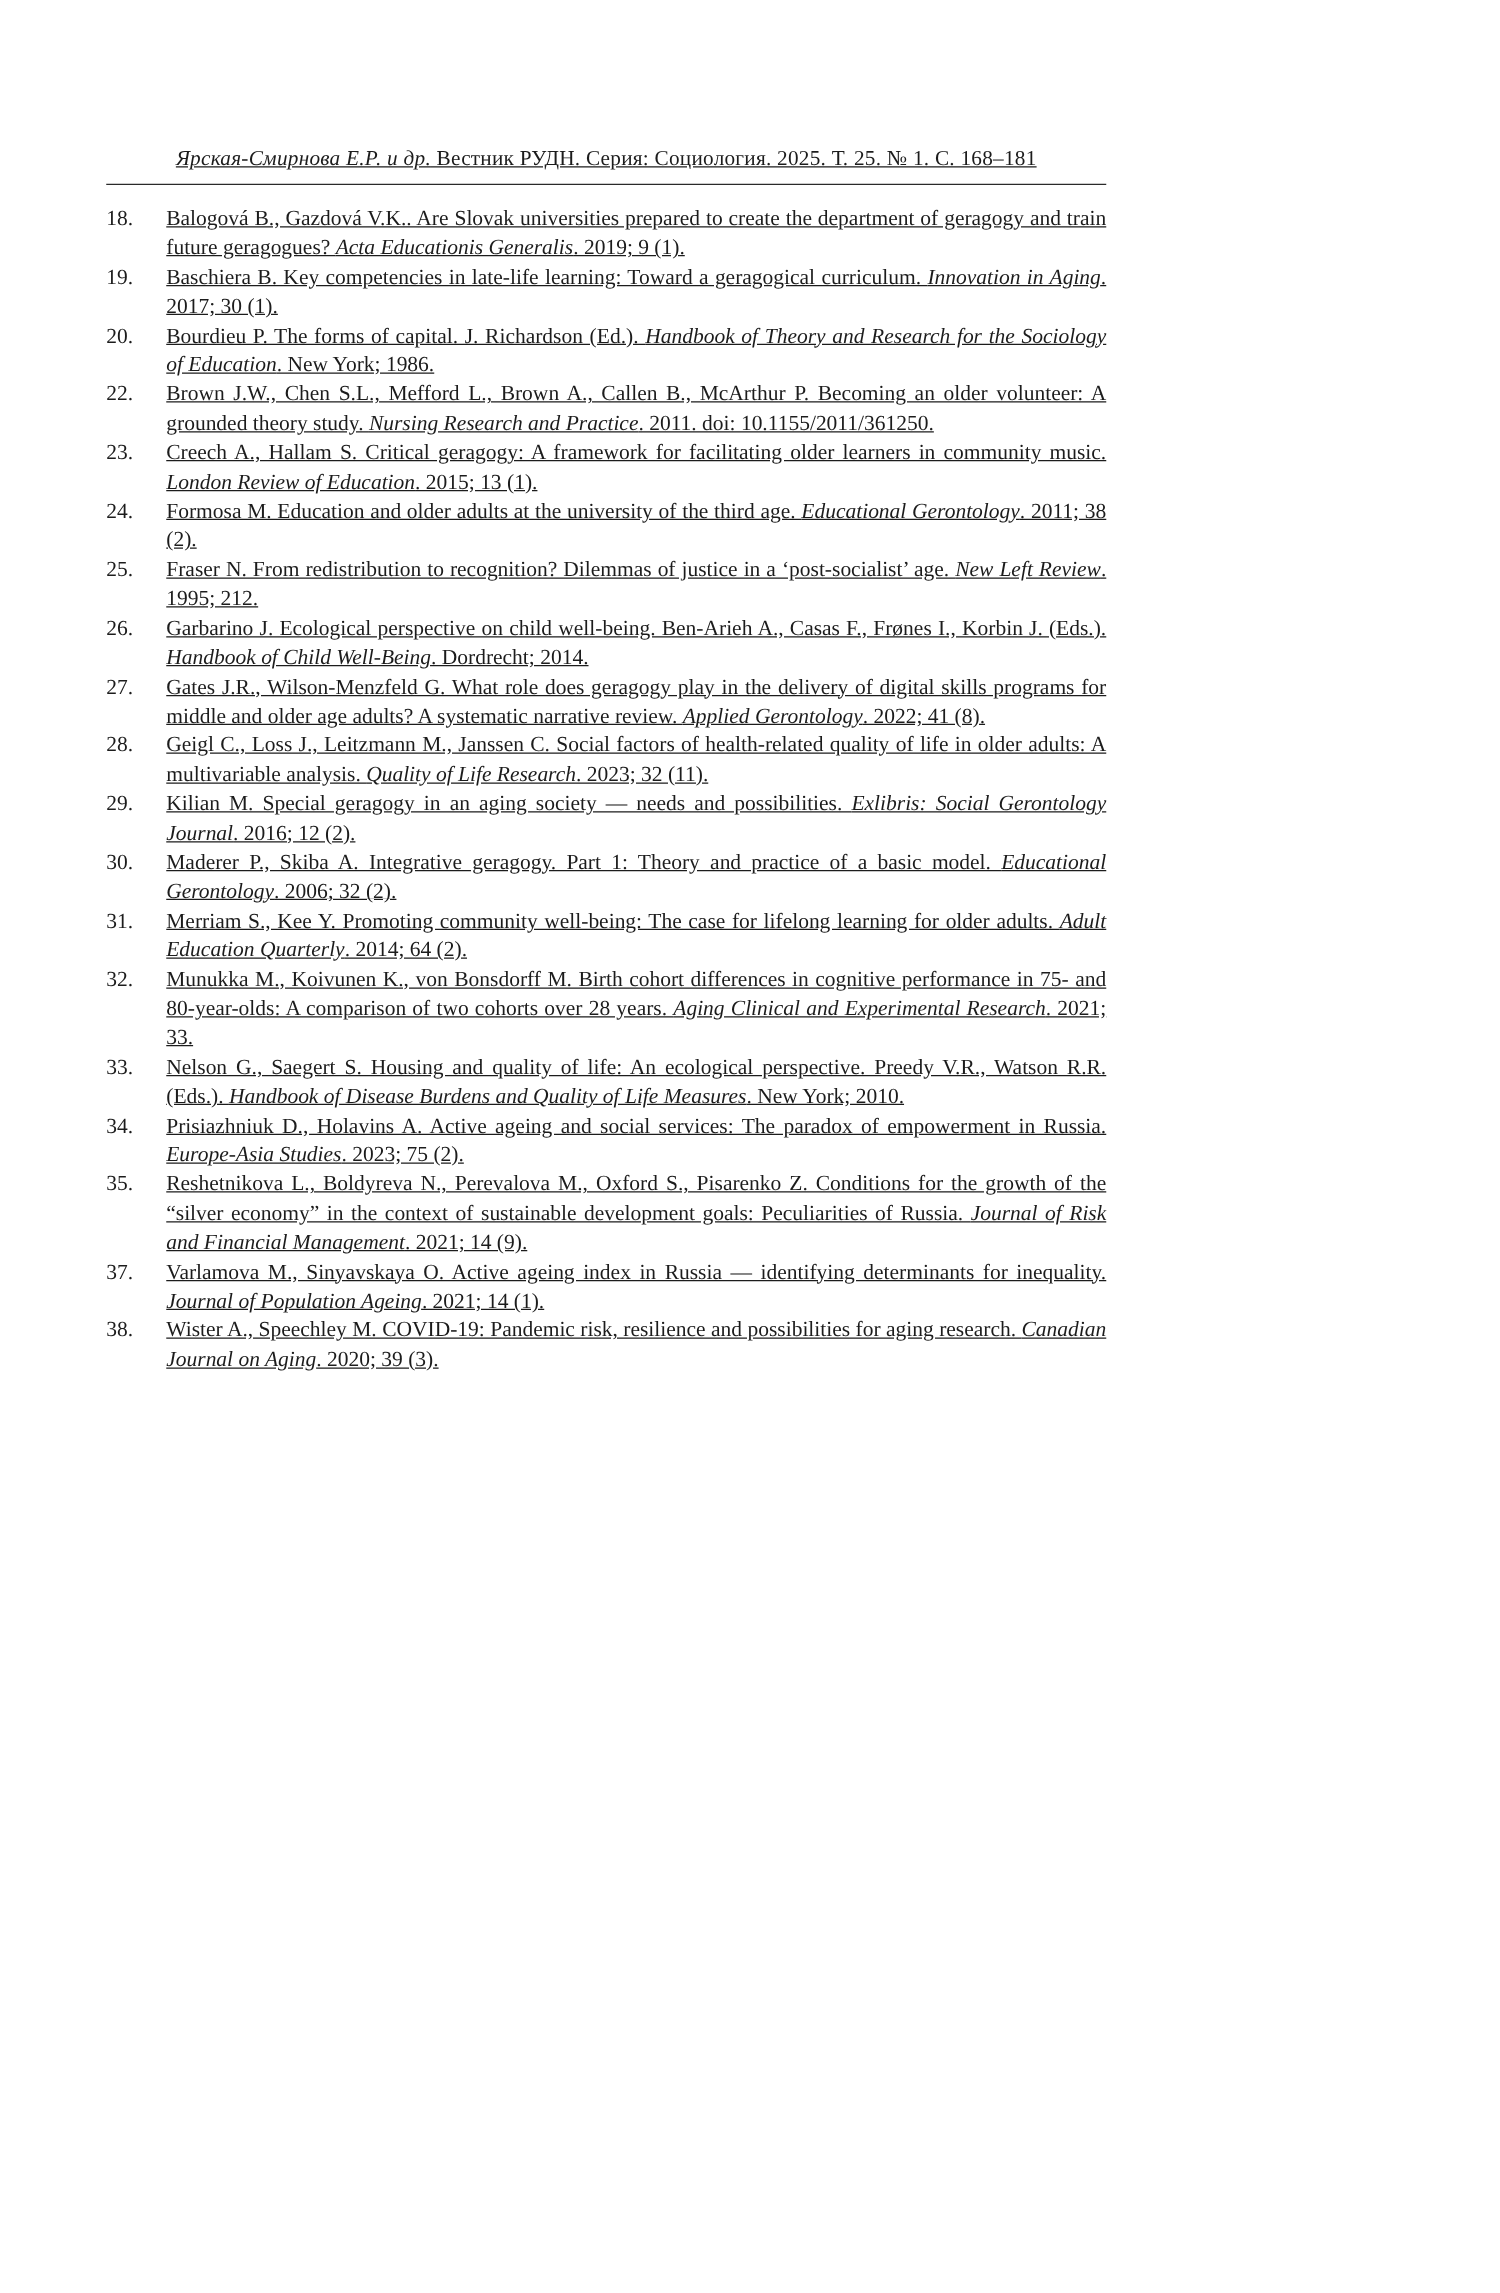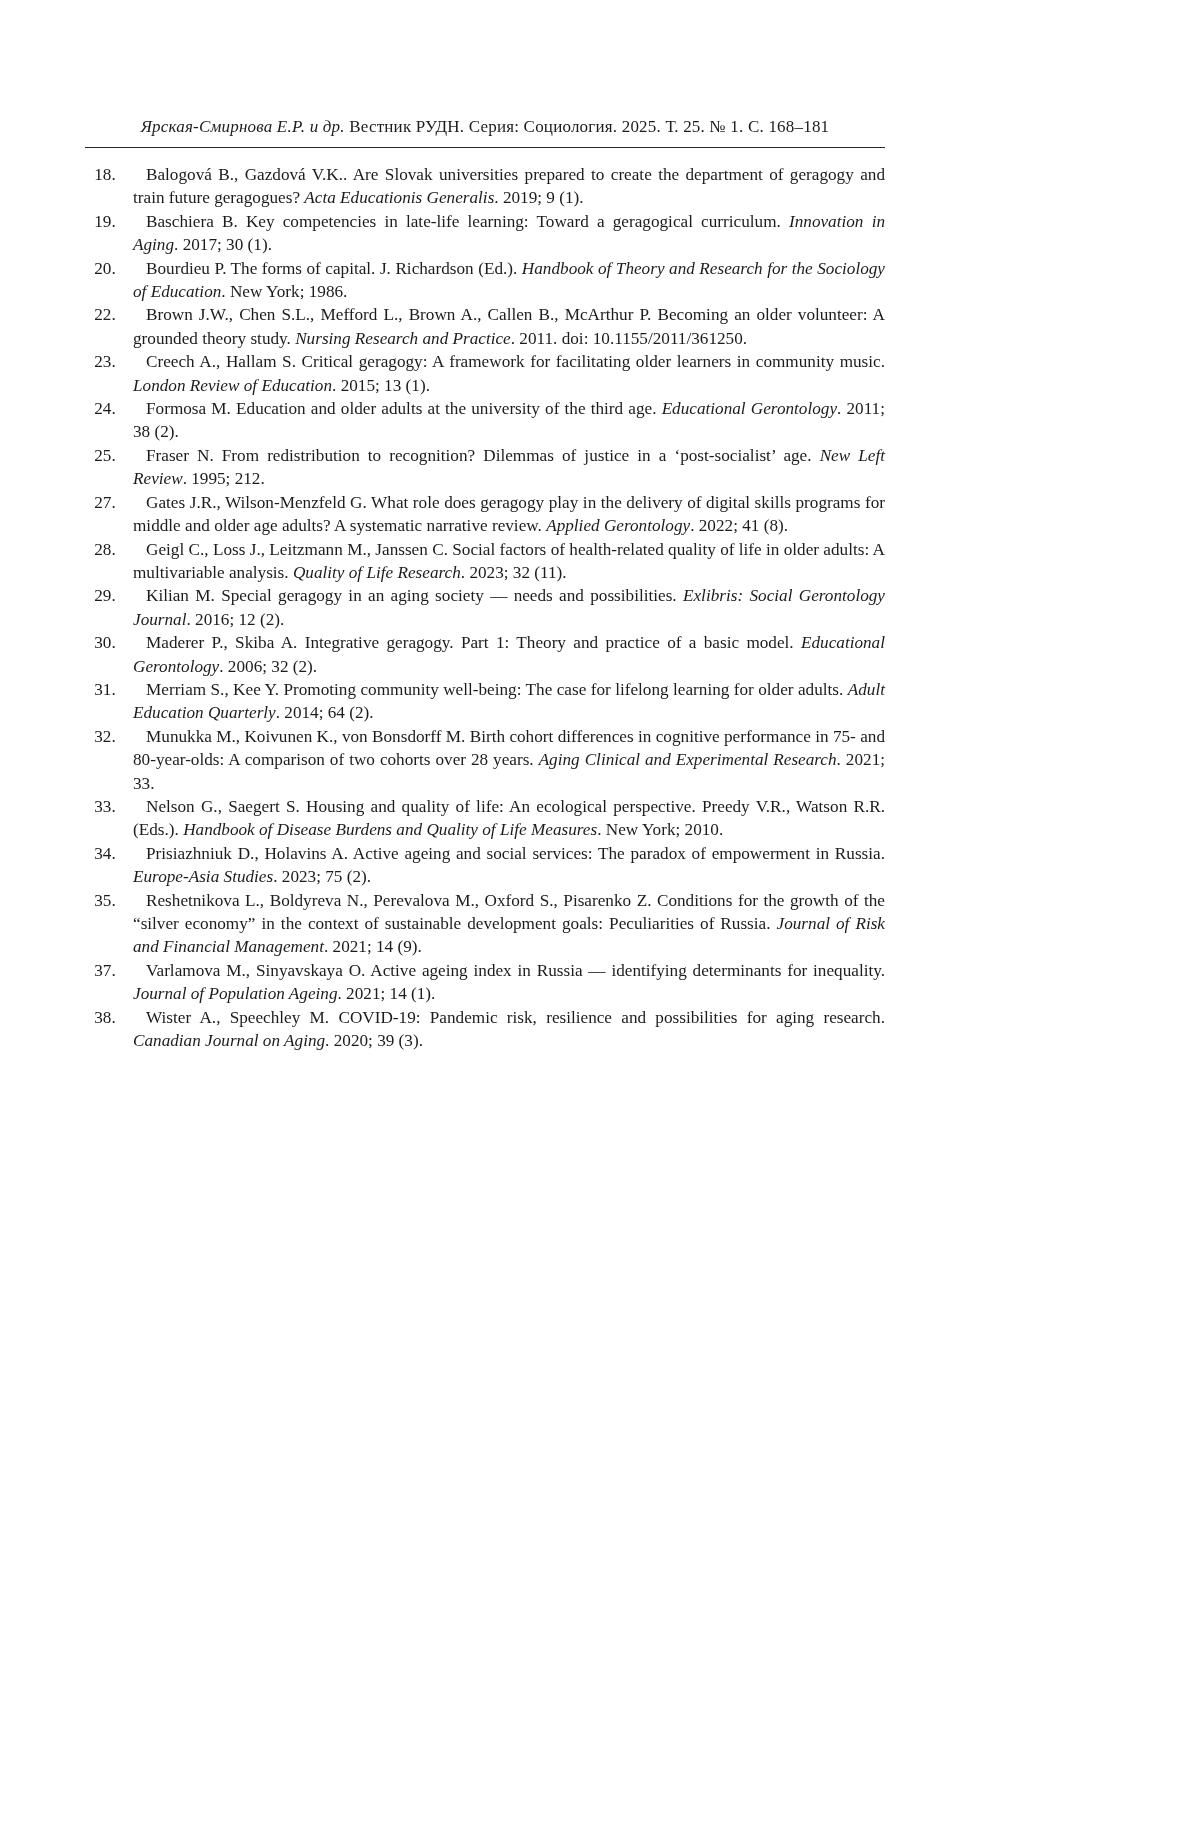--- a/index.html
+++ b/index.html
@@ -14,20 +14,21 @@
     background: #ffffff;
     overflow: hidden;
     font-family: "Liberation Serif", serif;
     color: #1c1c1c;
   }
   .content {
     position: absolute;
     left: 85px;
     top: 116px;
     width: 800px;
+    text-decoration: underline;
   }
   .running-head {
     text-align: center;
     font-size: 17px;
     line-height: 22px;
     letter-spacing: 0.2px;
     white-space: nowrap;
     color: #1c1c1c;
   }
   .running-head .italic {
@@ -46,22 +47,22 @@
     line-height: 23.4px;
     text-align: justify;
     padding-left: 48px;
     margin: 0;
     color: #1c1c1c;
   }
   .ref-num {
     display: inline-block;
     width: 40px;
     margin-left: -48px;
-    margin-right: 21px;
-    text-align: center;
+    margin-right: 8px;
+    text-align: left;
   }
   .seg.italic {
     font-style: italic;
   }
 </style>
 </head>
 <body>
 
 <div class="page">
   <div class="content">
@@ -73,20 +74,21 @@
     <hr class="header-rule">
 
     <div class="reference-list">
         <div class="ref"><span class="ref-num">18.</span><span class="seg">Balogová B., Gazdová V.K.. Are Slovak universities prepared to create the department of geragogy and train future geragogues? </span><span class="seg italic">Acta Educationis Generalis</span><span class="seg">. 2019; 9 (1).</span></div>
         <div class="ref"><span class="ref-num">19.</span><span class="seg">Baschiera B. Key competencies in late-life learning: Toward a geragogical curriculum. </span><span class="seg italic">Innovation in Aging</span><span class="seg">. 2017; 30 (1).</span></div>
         <div class="ref"><span class="ref-num">20.</span><span class="seg">Bourdieu P. The forms of capital. J. Richardson (Ed.). </span><span class="seg italic">Handbook of Theory and Research for the Sociology of Education</span><span class="seg">. New York; 1986.</span></div>
         <div class="ref"><span class="ref-num">22.</span><span class="seg">Brown J.W., Chen S.L., Mefford L., Brown A., Callen B., McArthur P. Becoming an older volunteer: A grounded theory study. </span><span class="seg italic">Nursing Research and Practice</span><span class="seg">. 2011. doi: 10.1155/2011/361250.</span></div>
         <div class="ref"><span class="ref-num">23.</span><span class="seg">Creech A., Hallam S. Critical geragogy: A framework for facilitating older learners in community music. </span><span class="seg italic">London Review of Education</span><span class="seg">. 2015; 13 (1).</span></div>
         <div class="ref"><span class="ref-num">24.</span><span class="seg">Formosa M. Education and older adults at the university of the third age. </span><span class="seg italic">Educational Gerontology</span><span class="seg">. 2011; 38 (2).</span></div>
         <div class="ref"><span class="ref-num">25.</span><span class="seg">Fraser N. From redistribution to recognition? Dilemmas of justice in a ‘post-socialist’ age. </span><span class="seg italic">New Left Review</span><span class="seg">. 1995; 212.</span></div>
+        <div class="ref"><span class="ref-num">26.</span><span class="seg">Garbarino J. Ecological perspective on child well-being. Ben-Arieh A., Casas F., Frønes I., Korbin J. (Eds.). </span><span class="seg italic">Handbook of Child Well-Being</span><span class="seg">. Dordrecht; 2014.</span></div>
         <div class="ref"><span class="ref-num">27.</span><span class="seg">Gates J.R., Wilson-Menzfeld G. What role does geragogy play in the delivery of digital skills programs for middle and older age adults? A systematic narrative review. </span><span class="seg italic">Applied Gerontology</span><span class="seg">. 2022; 41 (8).</span></div>
         <div class="ref"><span class="ref-num">28.</span><span class="seg">Geigl C., Loss J., Leitzmann M., Janssen C. Social factors of health-related quality of life in older adults: A multivariable analysis. </span><span class="seg italic">Quality of Life Research</span><span class="seg">. 2023; 32 (11).</span></div>
         <div class="ref"><span class="ref-num">29.</span><span class="seg">Kilian M. Special geragogy in an aging society — needs and possibilities. </span><span class="seg italic">Exlibris: Social Gerontology Journal</span><span class="seg">. 2016; 12 (2).</span></div>
         <div class="ref"><span class="ref-num">30.</span><span class="seg">Maderer P., Skiba A. Integrative geragogy. Part 1: Theory and practice of a basic model. </span><span class="seg italic">Educational Gerontology</span><span class="seg">. 2006; 32 (2).</span></div>
         <div class="ref"><span class="ref-num">31.</span><span class="seg">Merriam S., Kee Y. Promoting community well-being: The case for lifelong learning for older adults. </span><span class="seg italic">Adult Education Quarterly</span><span class="seg">. 2014; 64 (2).</span></div>
         <div class="ref"><span class="ref-num">32.</span><span class="seg">Munukka M., Koivunen K., von Bonsdorff M. Birth cohort differences in cognitive performance in 75- and 80-year-olds: A comparison of two cohorts over 28 years. </span><span class="seg italic">Aging Clinical and Experimental Research</span><span class="seg">. 2021; 33.</span></div>
         <div class="ref"><span class="ref-num">33.</span><span class="seg">Nelson G., Saegert S. Housing and quality of life: An ecological perspective. Preedy V.R., Watson R.R. (Eds.). </span><span class="seg italic">Handbook of Disease Burdens and Quality of Life Measures</span><span class="seg">. New York; 2010.</span></div>
         <div class="ref"><span class="ref-num">34.</span><span class="seg">Prisiazhniuk D., Holavins A. Active ageing and social services: The paradox of empowerment in Russia. </span><span class="seg italic">Europe-Asia Studies</span><span class="seg">. 2023; 75 (2).</span></div>
         <div class="ref"><span class="ref-num">35.</span><span class="seg">Reshetnikova L., Boldyreva N., Perevalova M., Oxford S., Pisarenko Z. Conditions for the growth of the “silver economy” in the context of sustainable development goals: Peculiarities of Russia. </span><span class="seg italic">Journal of Risk and Financial Management</span><span class="seg">. 2021; 14 (9).</span></div>
         <div class="ref"><span class="ref-num">37.</span><span class="seg">Varlamova M., Sinyavskaya O. Active ageing index in Russia — identifying determinants for inequality. </span><span class="seg italic">Journal of Population Ageing</span><span class="seg">. 2021; 14 (1).</span></div>

